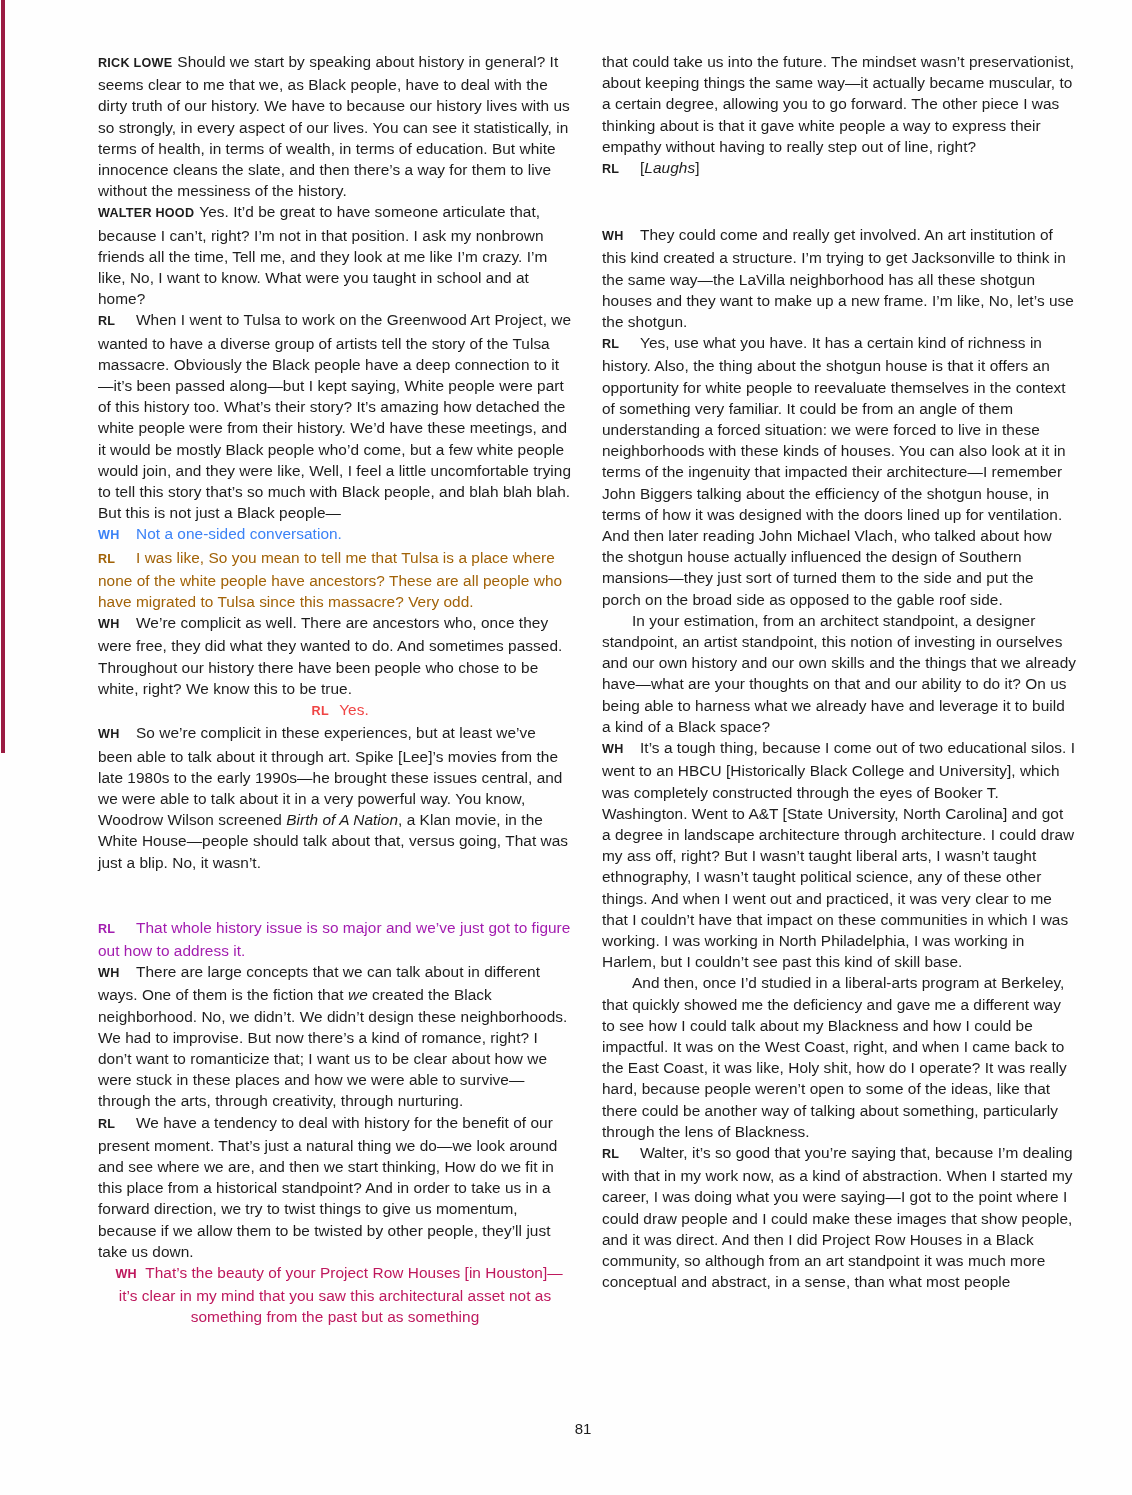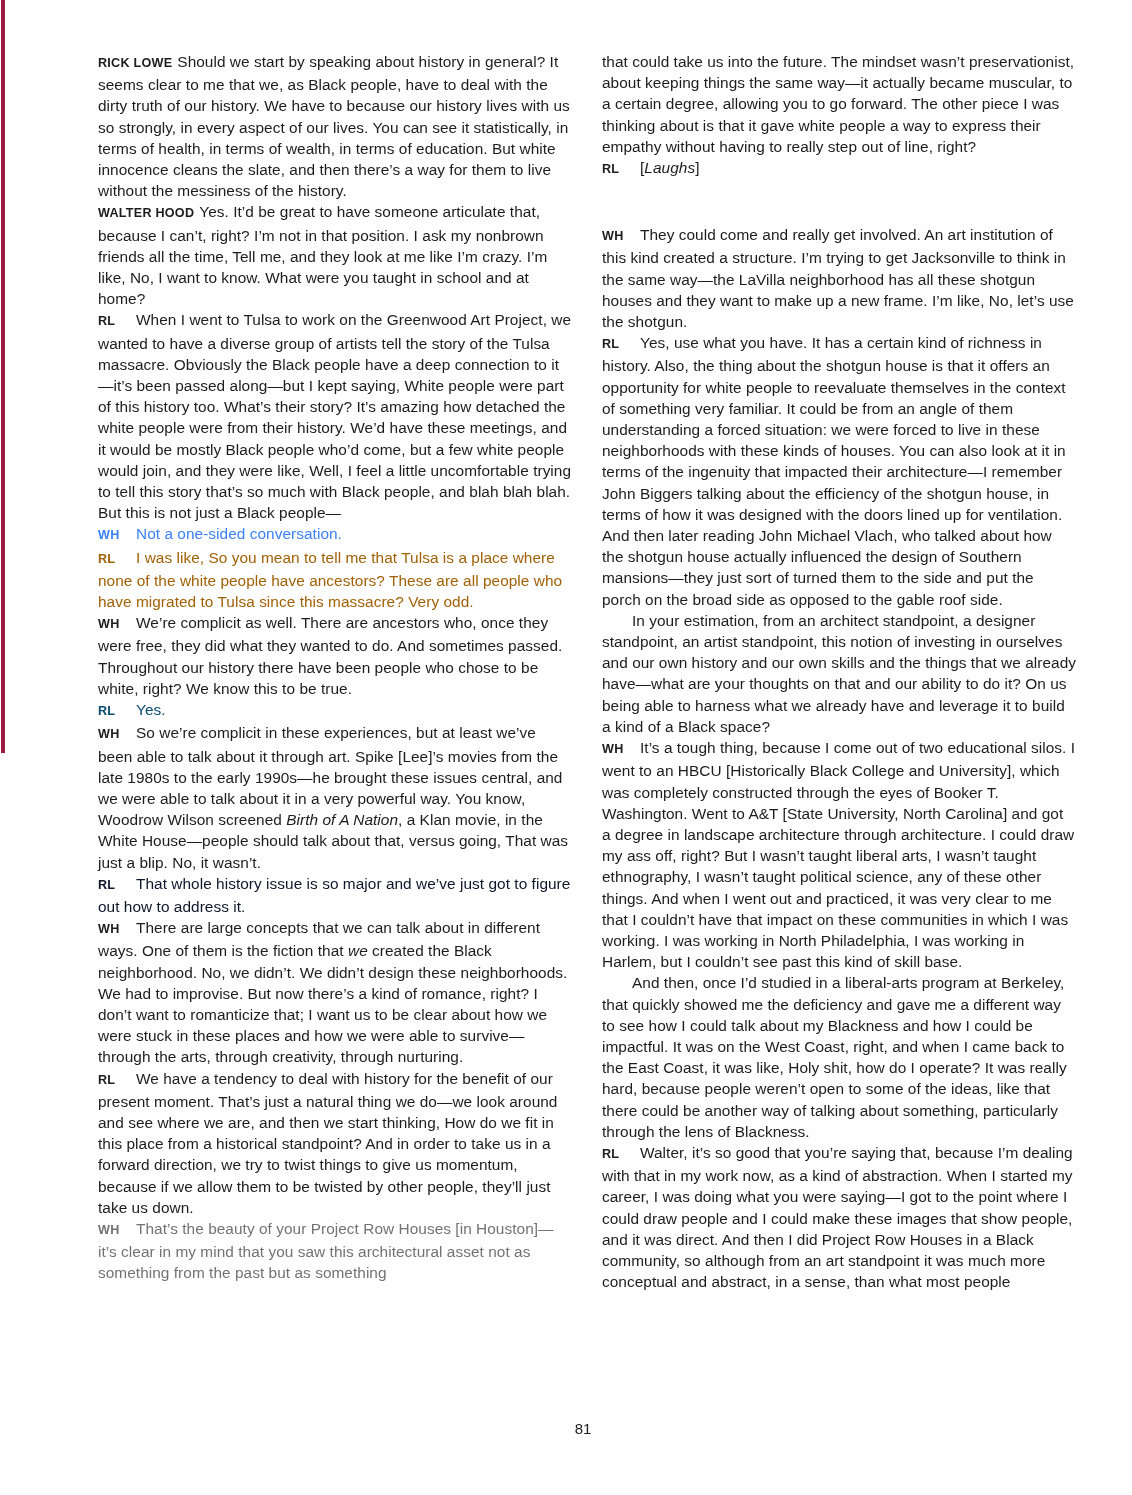--- a/index.html
+++ b/index.html
@@ -75,26 +75,26 @@
 <div class="accent-rule" style="background: rgb(155, 28, 66);"></div>
 
 <div class="content">
   <div class="column" id="col-left">
       <p class="para" style="color: rgb(29, 29, 29);"><span class="speaker full">RICK LOWE</span><span>Should we start by speaking about history in general? It seems clear to me that we, as Black people, have to deal with the dirty truth of our history. We have to because our history lives with us so strongly, in every aspect of our lives. You can see it statistically, in terms of health, in terms of wealth, in terms of education. But white innocence cleans the slate, and then there’s a way for them to live without the messiness of the history.</span></p>
       <p class="para" style="color: rgb(29, 29, 29);"><span class="speaker full">WALTER HOOD</span><span>Yes. It’d be great to have someone articulate that, because I can’t, right? I’m not in that position. I ask my nonbrown friends all the time, Tell me, and they look at me like I’m crazy. I’m like, No, I want to know. What were you taught in school and at home?</span></p>
       <p class="para" style="color: rgb(29, 29, 29);"><span class="speaker abbr">RL</span><span>When I went to Tulsa to work on the Greenwood Art Project, we wanted to have a diverse group of artists tell the story of the Tulsa massacre. Obviously the Black people have a deep connection to it—it’s been passed along—but I kept saying, White people were part of this history too. What’s their story? It’s amazing how detached the white people were from their history. We’d have these meetings, and it would be mostly Black people who’d come, but a few white people would join, and they were like, Well, I feel a little uncomfortable trying to tell this story that’s so much with Black people, and blah blah blah. But this is not just a Black people—</span></p>
       <p class="para" style="color: #3b82f6;"><span class="speaker abbr">WH</span><span>Not a one-sided conversation.</span></p>
       <p class="para" style="color: #a16207;"><span class="speaker abbr">RL</span><span>I was like, So you mean to tell me that Tulsa is a place where none of the white people have ancestors? These are all people who have migrated to Tulsa since this massacre? Very odd.</span></p>
       <p class="para" style="color: rgb(29, 29, 29);"><span class="speaker abbr">WH</span><span>We’re complicit as well. There are ancestors who, once they were free, they did what they wanted to do. And sometimes passed. Throughout our history there have been people who chose to be white, right? We know this to be true.</span></p>
-      <p class="para" style="color: #0c4a6e;"><span class="speaker abbr">RL</span><span>Yes.</span></p>
+      <p class="para" style="color: #ef4444; text-align: center;"><span class="speaker abbr">RL</span><span>Yes.</span></p>
       <p class="para" style="color: rgb(29, 29, 29);"><span class="speaker abbr">WH</span><span>So we’re complicit in these experiences, but at least we’ve been able to talk about it through art. Spike [Lee]’s movies from the late 1980s to the early 1990s—he brought these issues central, and we were able to talk about it in a very powerful way. You know, Woodrow Wilson screened </span><i>Birth of A Nation</i><span>, a Klan movie, in the White House—people should talk about that, versus going, That was just a blip. No, it wasn’t.</span></p>
-      <p class="para" style="color: #0f172a;"><span class="speaker abbr">RL</span><span>That whole history issue is so major and we’ve just got to figure out how to address it.</span></p>
+      <p class="para" style="color: #a21caf; margin-top: 44px;"><span class="speaker abbr">RL</span><span>That whole history issue is so major and we’ve just got to figure out how to address it.</span></p>
       <p class="para" style="color: rgb(29, 29, 29);"><span class="speaker abbr">WH</span><span>There are large concepts that we can talk about in different ways. One of them is the fiction that </span><i>we</i><span> created the Black neighborhood. No, we didn’t. We didn’t design these neighborhoods. We had to improvise. But now there’s a kind of romance, right? I don’t want to romanticize that; I want us to be clear about how we were stuck in these places and how we were able to survive—through the arts, through creativity, through nurturing.</span></p>
       <p class="para" style="color: rgb(29, 29, 29);"><span class="speaker abbr">RL</span><span>We have a tendency to deal with history for the benefit of our present moment. That’s just a natural thing we do—we look around and see where we are, and then we start thinking, How do we fit in this place from a historical standpoint? And in order to take us in a forward direction, we try to twist things to give us momentum, because if we allow them to be twisted by other people, they’ll just take us down.</span></p>
-      <p class="para" style="color: #737373;"><span class="speaker abbr">WH</span><span>That’s the beauty of your Project Row Houses [in Houston]—it’s clear in my mind that you saw this architectural asset not as something from the past but as something</span></p>
+      <p class="para" style="color: #be185d; text-align: center;"><span class="speaker abbr">WH</span><span>That’s the beauty of your Project Row Houses [in Houston]—it’s clear in my mind that you saw this architectural asset not as something from the past but as something</span></p>
     </div>
   <div class="column" id="col-right">
       <p class="para" style="color: rgb(29, 29, 29);"><span>that could take us into the future. The mindset wasn’t preservationist, about keeping things the same way—it actually became muscular, to a certain degree, allowing you to go forward. The other piece I was thinking about is that it gave white people a way to express their empathy without having to really step out of line, right?</span></p>
       <p class="para" style="color: rgb(29, 29, 29);"><span class="speaker abbr">RL</span><span>[</span><i>Laughs</i><span>]</span></p>
       <p class="para" style="color: rgb(29, 29, 29); margin-top: 44px;"><span class="speaker abbr">WH</span><span>They could come and really get involved. An art institution of this kind created a structure. I’m trying to get Jacksonville to think in the same way—the LaVilla neighborhood has all these shotgun houses and they want to make up a new frame. I’m like, No, let’s use the shotgun.</span></p>
       <p class="para" style="color: rgb(29, 29, 29);"><span class="speaker abbr">RL</span><span>Yes, use what you have. It has a certain kind of richness in history. Also, the thing about the shotgun house is that it offers an opportunity for white people to reevaluate themselves in the context of something very familiar. It could be from an angle of them understanding a forced situation: we were forced to live in these neighborhoods with these kinds of houses. You can also look at it in terms of the ingenuity that impacted their architecture—I remember John Biggers talking about the efficiency of the shotgun house, in terms of how it was designed with the doors lined up for ventilation. And then later reading John Michael Vlach, who talked about how the shotgun house actually influenced the design of Southern mansions—they just sort of turned them to the side and put the porch on the broad side as opposed to the gable roof side.</span></p>
       <p class="para indent" style="color: rgb(29, 29, 29);"><span>In your estimation, from an architect standpoint, a designer standpoint, an artist standpoint, this notion of investing in ourselves and our own history and our own skills and the things that we already have—what are your thoughts on that and our ability to do it? On us being able to harness what we already have and leverage it to build a kind of a Black space?</span></p>
       <p class="para" style="color: rgb(29, 29, 29);"><span class="speaker abbr">WH</span><span>It’s a tough thing, because I come out of two educational silos. I went to an HBCU [Historically Black College and University], which was completely constructed through the eyes of Booker T. Washington. Went to A&amp;T [State University, North Carolina] and got a degree in landscape architecture through architecture. I could draw my ass off, right? But I wasn’t taught liberal arts, I wasn’t taught ethnography, I wasn’t taught political science, any of these other things. And when I went out and practiced, it was very clear to me that I couldn’t have that impact on these communities in which I was working. I was working in North Philadelphia, I was working in Harlem, but I couldn’t see past this kind of skill base.</span></p>
       <p class="para indent" style="color: rgb(29, 29, 29);"><span>And then, once I’d studied in a liberal-arts program at Berkeley, that quickly showed me the deficiency and gave me a different way to see how I could talk about my Blackness and how I could be impactful. It was on the West Coast, right, and when I came back to the East Coast, it was like, Holy shit, how do I operate? It was really hard, because people weren’t open to some of the ideas, like that there could be another way of talking about something, particularly through the lens of Blackness.</span></p>
       <p class="para" style="color: rgb(29, 29, 29);"><span class="speaker abbr">RL</span><span>Walter, it’s so good that you’re saying that, because I’m dealing with that in my work now, as a kind of abstraction. When I started my career, I was doing what you were saying—I got to the point where I could draw people and I could make these images that show people, and it was direct. And then I did Project Row Houses in a Black community, so although from an art standpoint it was much more conceptual and abstract, in a sense, than what most people</span></p>

